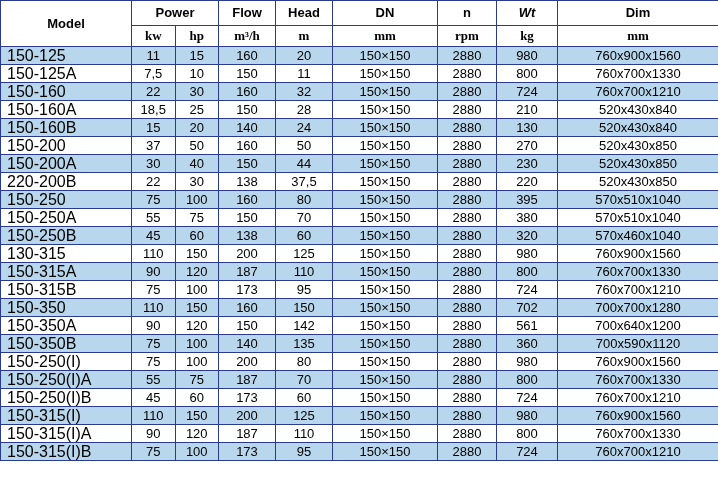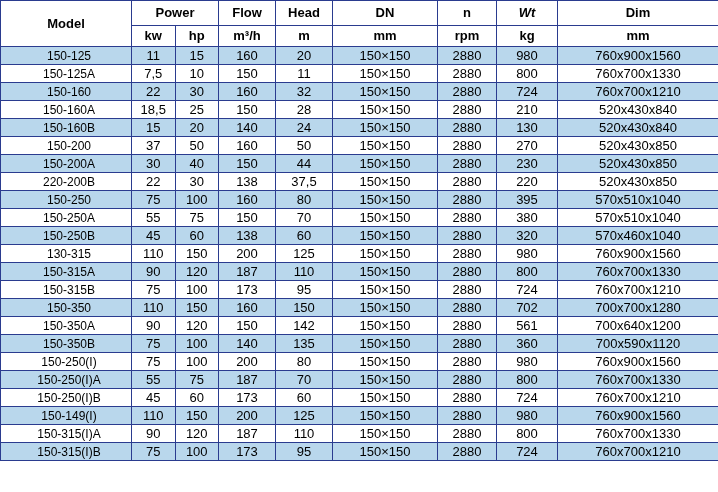--- a/index.html
+++ b/index.html
@@ -42,34 +42,35 @@
   th.g-head  { width: 56px; }
   th.g-dn    { width: 104px; }
   th.g-n     { width: 58px; }
   th.g-wt    { width: 60px; font-style: italic; }
   th.g-dim   { width: 160px; }
   th.u-kw, th.u-hp { width: 43px; }
   thead tr.units th {
     font-weight: bold;
     font-size: 13px;
     height: 20px;
+    font-family: Liberation Serif, serif;
   }
   thead tr.groups th {
     height: 24px;
   }
   tbody tr.odd td {
     background: #b9d7ec;
   }
   tbody tr.even td {
     background: #ffffff;
   }
   tbody td.model {
-    text-align: center;
+    text-align: left;
     padding-left: 6px;
-    font-size: 12px;
+    font-size: 16px;
   }
   tbody td {
     font-size: 13px;
   }
 </style>
 </head>
 <body>
 
 <table class="spec">
   <thead>
@@ -309,21 +310,21 @@
         <td>45</td>
         <td>60</td>
         <td>173</td>
         <td>60</td>
         <td>150×150</td>
         <td>2880</td>
         <td>724</td>
         <td>760x700x1210</td>
       </tr>
       <tr class="odd">
-        <td class="model">150-149(I)</td>
+        <td class="model">150-315(I)</td>
         <td>110</td>
         <td>150</td>
         <td>200</td>
         <td>125</td>
         <td>150×150</td>
         <td>2880</td>
         <td>980</td>
         <td>760x900x1560</td>
       </tr>
       <tr class="even">

